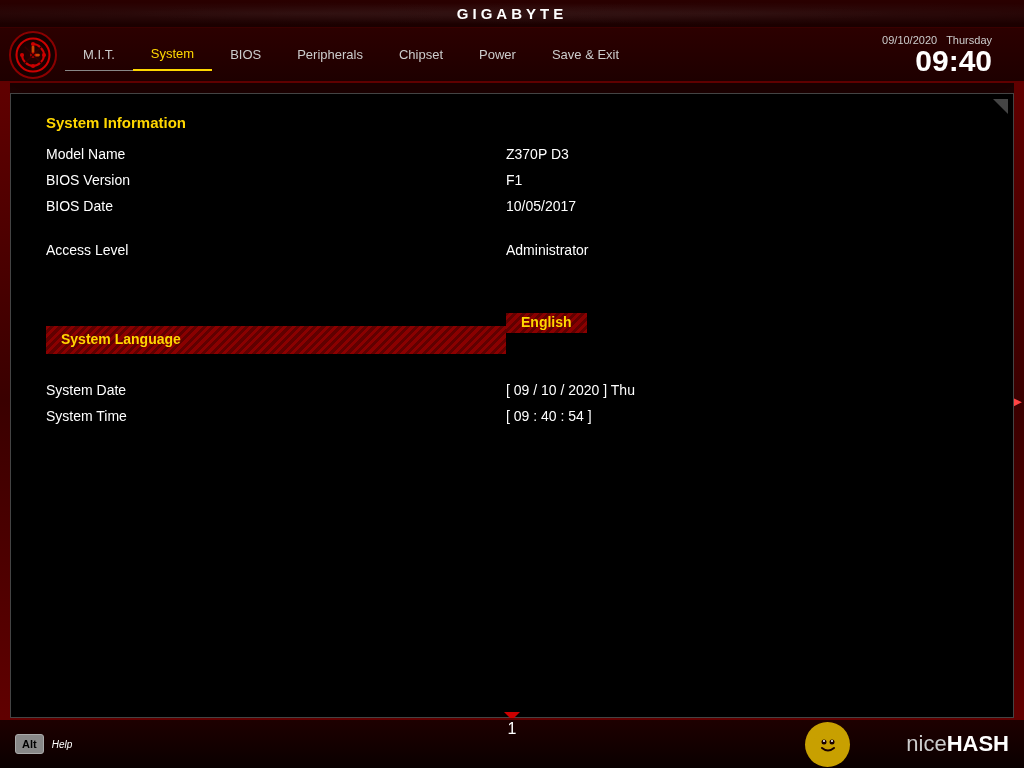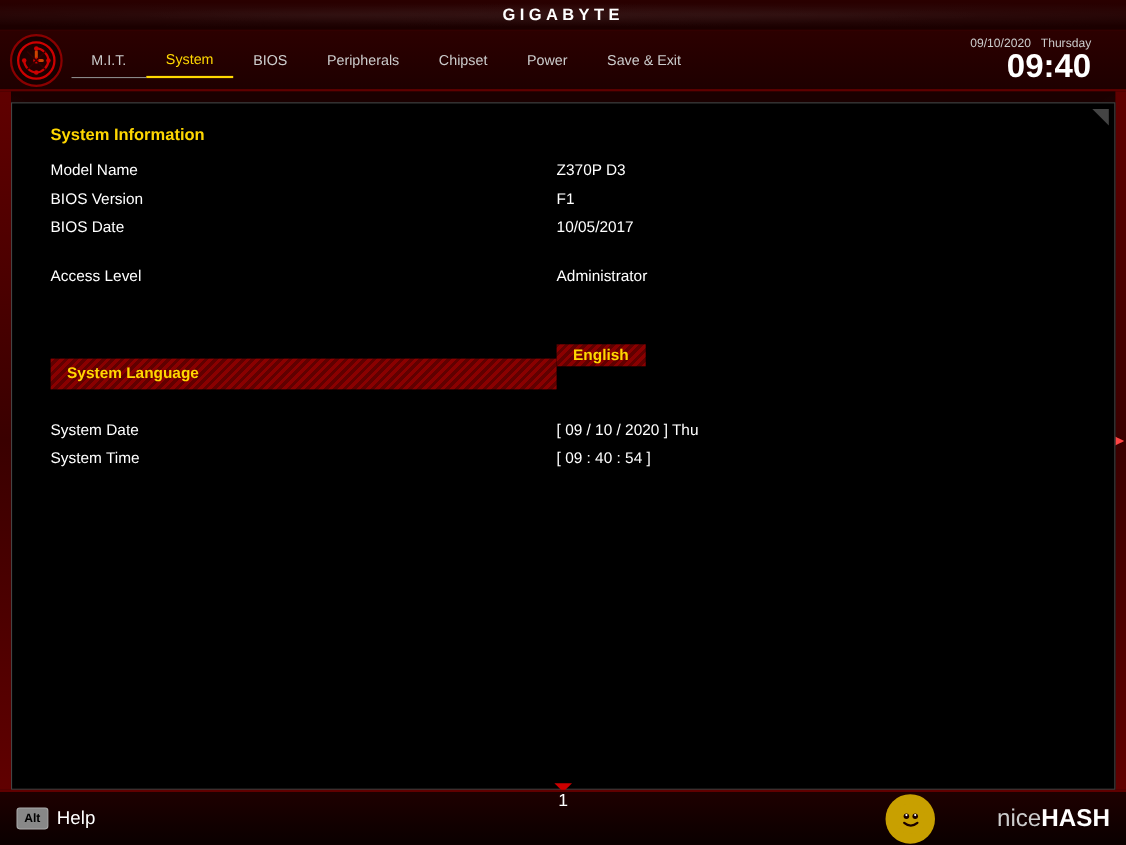--- a/index.html
+++ b/index.html
@@ -255,22 +255,23 @@
       font-size: 11px;
       font-weight: bold;
       padding: 3px 6px;
       border-radius: 3px;
       font-family: Arial, sans-serif;
       border: 1px solid #aaa;
     }
 
     .help-text {
       color: #ffffff;
-      font-size: 17px;
-      font-family: Arial, sans-serif;
+      font-size: 10px;
+      font-family: Arial, sans-serif;
+      font-style: italic;
     }
 
     .page-number {
       color: #ffffff;
       font-size: 16px;
       font-family: Arial, sans-serif;
       position: absolute;
       left: 50%;
       transform: translateX(-50%);
     }

